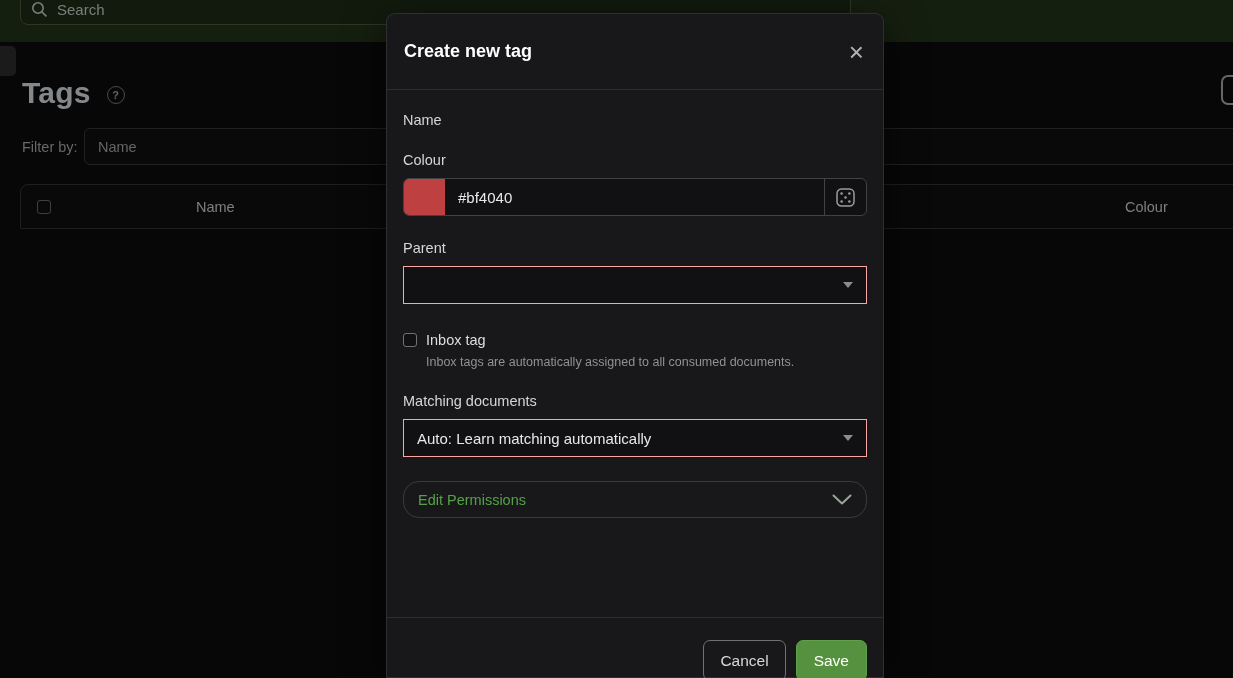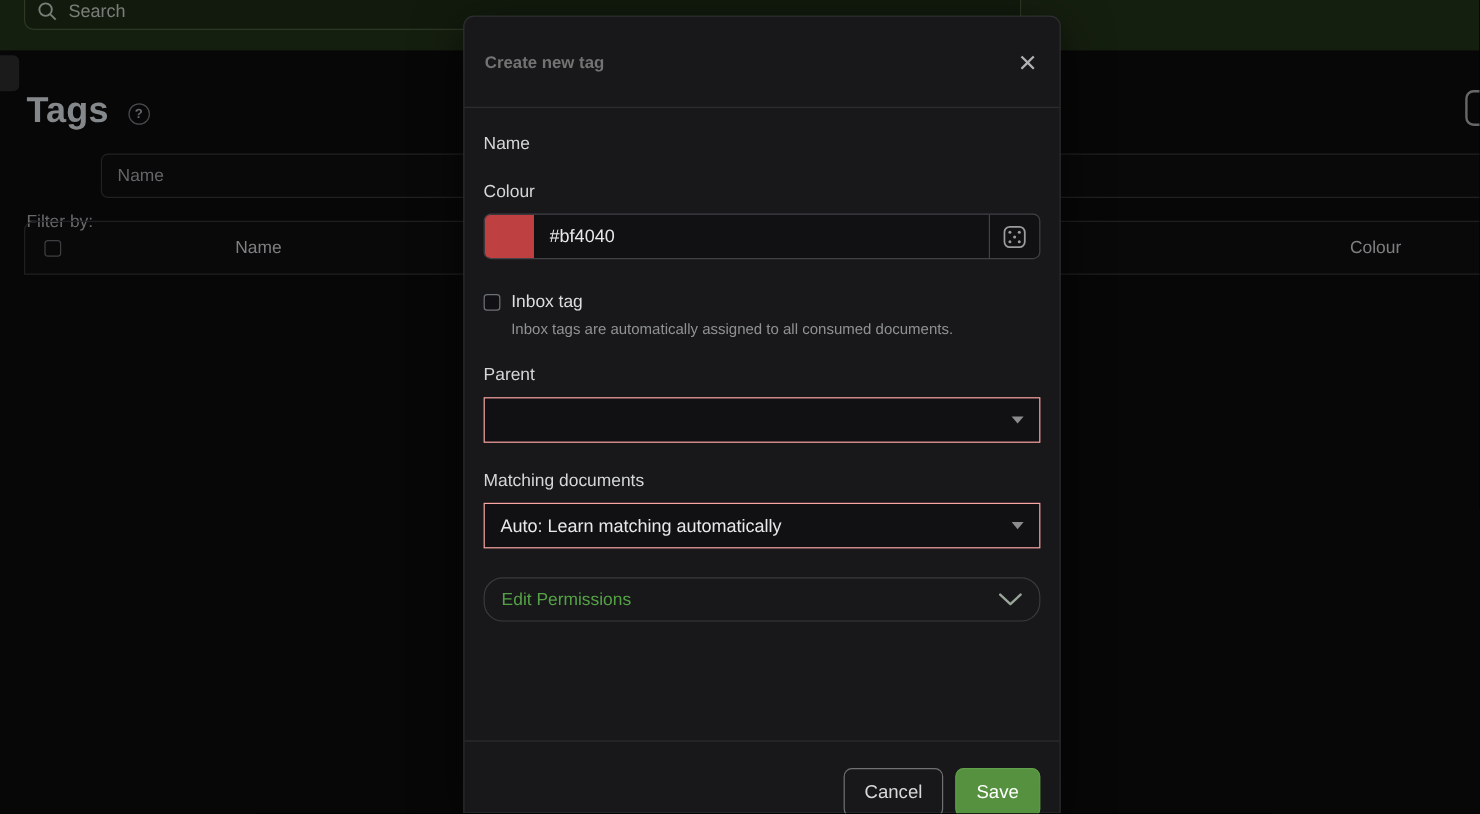--- a/index.html
+++ b/index.html
@@ -42,21 +42,21 @@
     display:flex; align-items:center; gap:16px;margin-top:12px;
   }
   .page-title { font-size:30px; font-weight:700; color:#b9bdc1; letter-spacing:0.2px; }
   .help-circle {
     width:18px; height:18px; border:1.5px solid #63676b; border-radius:50%;
     color:#8a8e92; font-size:11px; font-weight:700;
     display:flex; align-items:center; justify-content:center; margin-top:4px;
   }
   .filter-label {
     position:absolute; left:22px; top:139px;
-    font-size:14.5px; color:#8f9193;margin-top:38px;
+    font-size:14.5px; color:#8f9193;
   }
   .filter-input {
     position:absolute; left:84px; top:128px; width:1160px; height:37px;
     background:#0d0d0e; border:1px solid #2e2e30; border-radius:6px;
     color:#d0d0d0; font-size:14.5px; padding:0 13px; outline:none;
   }
   .filter-input::placeholder { color:#8a8c8e; }
   .table-header {
     position:absolute; left:20px; top:184px; width:1260px; height:45px;
     border:1px solid #2c2c2e; border-radius:8px 8px 0 0;
@@ -80,21 +80,21 @@
   }
   .modal {
     position:absolute; left:386px; top:13px; width:498px; height:665px;
     background:#18181a; border:1px solid rgba(255,255,255,0.10);
     border-radius:9px 9px 0 0; box-shadow:0 10px 40px rgba(0,0,0,0.6);
   }
   .modal-header {
     height:76px; display:flex; align-items:center; justify-content:space-between;
     padding:0 17px; border-bottom:1px solid #2d2d30;
   }
-  .modal-title { font-size:14px; font-weight:700; color:#737373; }
+  .modal-title { font-size:18px; font-weight:700; color:#ffffff; }
   .modal-close {
     background:none; border:none; color:#b0b2b4; font-size:26px; line-height:1;
     cursor:pointer; font-weight:300; padding:0 2px;
   }
   .modal-body { padding:22px 16px 0 16px; }
   .form-group { margin-bottom:24px; }
   .form-label { display:block; font-size:14.5px; color:#d4d6d8; margin-bottom:10px; }
   .text-input {
     width:100%; height:38px; background:#111113; border:1px solid #414146;
     border-radius:6px; color:#e8e8ea; font-size:15px; padding:0 13px; outline:none;
@@ -215,34 +215,34 @@
                 <circle cx="13.4" cy="5.6" r="1.25" fill="#9a9c9e"></circle>
                 <circle cx="9.5" cy="9.5" r="1.25" fill="#9a9c9e"></circle>
                 <circle cx="5.6" cy="13.4" r="1.25" fill="#9a9c9e"></circle>
                 <circle cx="13.4" cy="13.4" r="1.25" fill="#9a9c9e"></circle>
               </svg>
             </span>
           </button>
         </div>
       </div>
 
+      <div class="form-group">
+        <label class="form-label">Parent</label>
+        <div class="select-box">
+          <span class="select-value"></span>
+          <span class="caret-down"></span>
+        </div>
+      </div>
+
       <div class="form-group" style="margin-top:28px;">
         <div class="check-row">
           <span class="checkbox"></span>
           <span class="check-label">Inbox tag</span>
         </div>
         <div class="check-hint">Inbox tags are automatically assigned to all consumed documents.</div>
-      </div>
-
-      <div class="form-group">
-        <label class="form-label">Parent</label>
-        <div class="select-box">
-          <span class="select-value"></span>
-          <span class="caret-down"></span>
-        </div>
       </div>
 
       <div class="form-group">
         <label class="form-label">Matching documents</label>
         <div class="select-box">
           <span class="select-value">Auto: Learn matching automatically</span>
           <span class="caret-down"></span>
         </div>
       </div>
 

